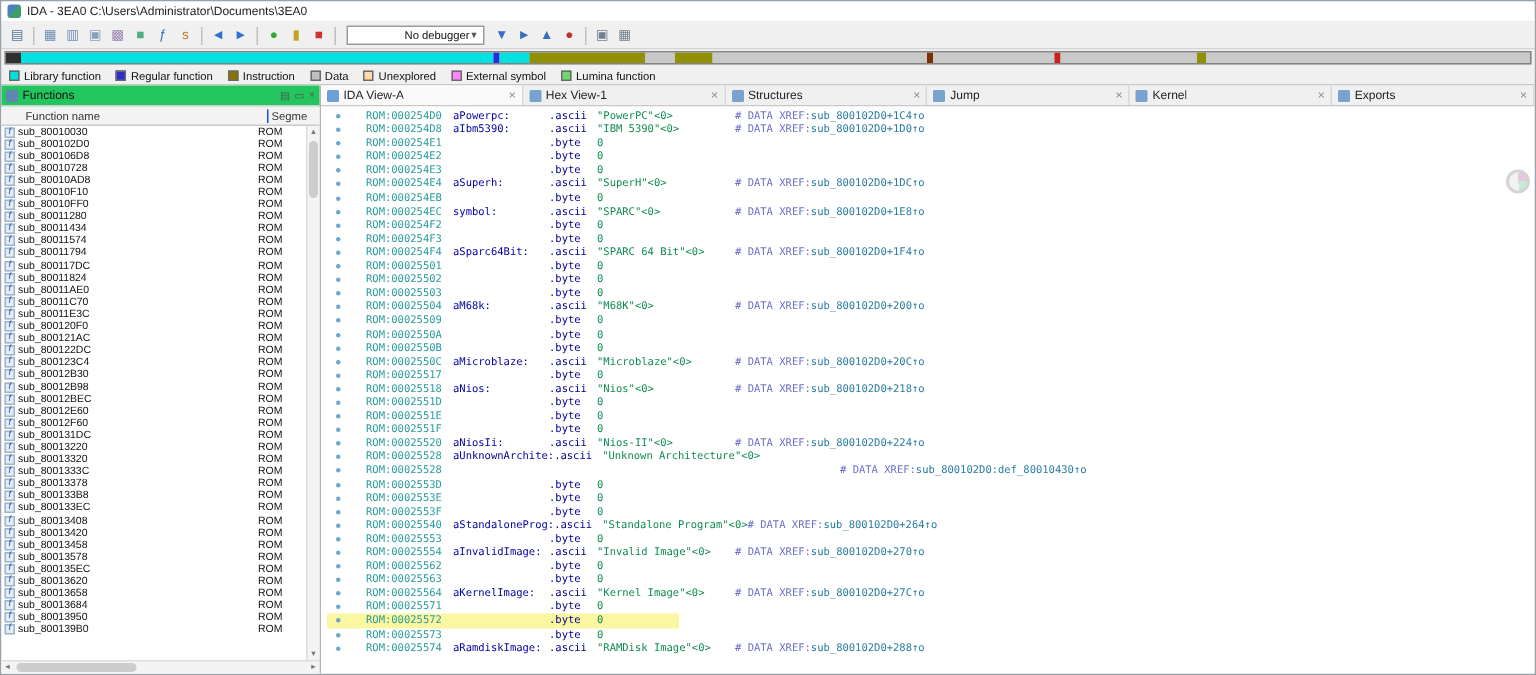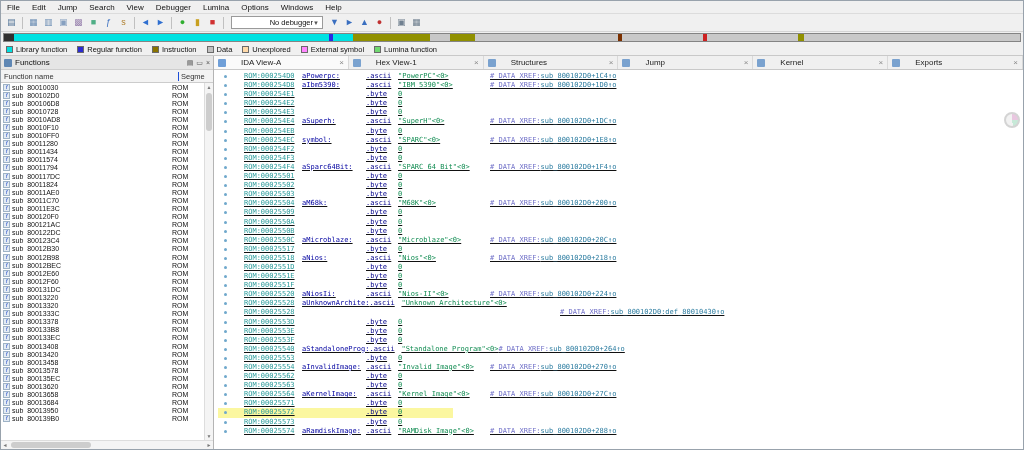--- a/index.html
+++ b/index.html
@@ -31,87 +31,78 @@
   
   .legend{height:12px;display:flex;align-items:center;gap:10px;background:#f0f0f0;border-bottom:1px solid #c9c9c9;padding:0 5px;font-size:7.5px;flex:none;}
   .legend-item{display:flex;align-items:center;gap:3px;}
   .legend-swatch{width:7px;height:7px;border:1px solid #6a6a6a;flex:none;}
 
   
   .main{flex:1;display:flex;min-height:0;}
 
   
   .functions-panel{width:213px;flex:none;display:flex;flex-direction:column;border-right:1px solid #b4b4b4;background:#fff;}
-  .panel-titlebar{height:14px;background:#e5e5e5;border-bottom:1px solid #cecece;display:flex;align-items:center;gap:3px;padding:0 3px;flex:none;justify-content:flex-end;}
+  .panel-titlebar{height:14px;background:#22c55e;border-bottom:1px solid #cecece;display:flex;align-items:center;gap:3px;padding:0 3px;flex:none;justify-content:flex-end;}
   .panel-title-icon{width:8px;height:8px;background:#5f87b4;border-radius:1px;flex:none;}
   .panel-controls{margin-left:auto;display:flex;gap:3px;color:#555;font-size:7px;}
   .panel-controls span{cursor:default;}
   .cols{height:13px;display:flex;align-items:center;background:#f3f3f3;border-bottom:1px solid #cccccc;font-size:7.5px;color:#333;flex:none;}
-  .col-name{flex:1;padding-left:3px;border-right:1px solid #1d4ed8;overflow:hidden;white-space:nowrap;}
+  .col-name{flex:1;padding-left:16px;border-right:1px solid #1d4ed8;overflow:hidden;white-space:nowrap;}
   .col-seg{width:34px;padding-left:2px;overflow:hidden;white-space:nowrap;}
   .fn-body{flex:1;display:flex;min-height:0;}
   .fn-rows{flex:1;overflow:hidden;font-size:7px;}
   .fn-row{height:8.1px;display:flex;align-items:center;gap:2px;padding-left:2px;white-space:nowrap;}
   .f-icon{width:7px;height:7px;background:#e3ebf3;border:1px solid #9fb3c6;color:#2a50c8;font-size:6px;line-height:5px;text-align:center;font-style:italic;flex:none;}
   .fn-name{flex:1;overflow:hidden;}
   .fn-seg{width:32px;flex:none;}
   .vscroll{width:9px;flex:none;background:#f4f4f4;border-left:1px solid #ddd;display:flex;flex-direction:column;}
   .varrow{height:8px;font-size:5px;text-align:center;color:#777;line-height:8px;flex:none;}
   .vtrack{flex:1;position:relative;}
   .vthumb{position:absolute;top:2px;left:1px;width:6px;height:38px;background:#cdcdcd;border-radius:3px;}
   .hscroll{height:9px;flex:none;background:#f4f4f4;border-top:1px solid #ddd;display:flex;align-items:center;}
   .harrow{width:8px;font-size:5px;text-align:center;color:#777;flex:none;}
   .htrack{flex:1;position:relative;height:100%;}
   .hthumb{position:absolute;left:2px;top:1px;width:80px;height:6px;background:#cdcdcd;border-radius:3px;}
 
   
   .right{flex:1;display:flex;flex-direction:column;min-width:0;position:relative;}
   .tabbar{height:14px;display:flex;background:#f0f0f0;border-bottom:1px solid #c9c9c9;flex:none;}
-  .tab{flex:1;display:flex;align-items:center;gap:15px;padding:0 4px;border-right:1px solid #d9d9d9;font-size:8px;color:#222;min-width:0;}
+  .tab{flex:1;display:flex;align-items:center;gap:3px;padding:0 4px;border-right:1px solid #d9d9d9;font-size:8px;color:#222;min-width:0;}
   .tab.active{background:#fafafa;}
   .tab-icon{width:8px;height:8px;border-radius:1px;background:#7aa2cf;flex:none;}
   .tab-label{white-space:nowrap;overflow:hidden;}
   .tab-close{margin-left:auto;color:#8a8a8a;font-size:8px;flex:none;}
 
   
-  .disasm{flex:1;background:#fff;overflow:hidden;font-family:"DejaVu Sans Mono",monospace;font-size:7px;padding:2px 0 0 4px;text-decoration:underline;}
+  .disasm{flex:1;background:#fff;overflow:hidden;font-family:"DejaVu Sans Mono",monospace;font-size:7px;padding:2px 0 0 4px;}
   .line{height:9.1px;line-height:9.1px;display:flex;white-space:nowrap;}
   .line.hl{background:linear-gradient(to right,#fbf7a0 0,#fbf7a0 235px,transparent 235px);}
   .gut{width:26px;flex:none;position:relative;}
   .gut::before{content:"";position:absolute;left:6px;top:3px;width:3px;height:3px;border-radius:50%;background:#6fa8cc;}
   .addr{min-width:58px;flex:none;color:#2b9c9c;}
   .lbl{min-width:64px;flex:none;color:#0000a0;}
   .kw{min-width:32px;flex:none;color:#00008b;}
   .opr{min-width:92px;flex:none;color:#118c52;}
   .c1{color:#7070c8;flex:none;}
   .c2{color:#2b7ca0;flex:none;}
   .line.cont .c1{margin-left:70px;}
 
   
   .ida-badge{position:absolute;right:3px;top:56px;width:16px;height:16px;border-radius:50%;border:2px solid #d4d4d4;background:conic-gradient(#e9c7e0 0 90deg,#c7e9d8 90deg 170deg,#f2f2f2 170deg 360deg);}
 </style>
 </head>
 <body>
 
 <div class="window">
 
-
-  <div class="menubar">
-
-  <span class="menu-item">File</span>
-      <span class="menu-item">Edit</span>
-      <span class="menu-item">Jump</span>
-      <span class="menu-item">Search</span>
-      <span class="menu-item">View</span>
-      <span class="menu-item">Debugger</span>
-      <span class="menu-item">Lumina</span>
-      <span class="menu-item">Options</span>
-      <span class="menu-item">Windows</span>
-      <span class="menu-item">Help</span>
-    </div>
+  <div class="titlebar">
+    <span class="app-icon"></span>
+    <span class="title-text">IDA - 3EA0 C:\Users\Administrator\Documents\3EA0</span>
+  </div>
+
 
   <div class="toolbar">
     <span style="display:flex;align-items:center;gap:2px;">
 
     <span class="tb-icon" style="color: rgb(86, 120, 154);">▤</span>
         <span class="tb-icon sep"></span>
         <span class="tb-icon" style="color: rgb(109, 143, 181);">▦</span>
         <span class="tb-icon" style="color: rgb(109, 143, 181);">▥</span>
         <span class="tb-icon" style="color: rgb(134, 160, 192);">▣</span>
         <span class="tb-icon" style="color: rgb(155, 134, 176);">▩</span>

